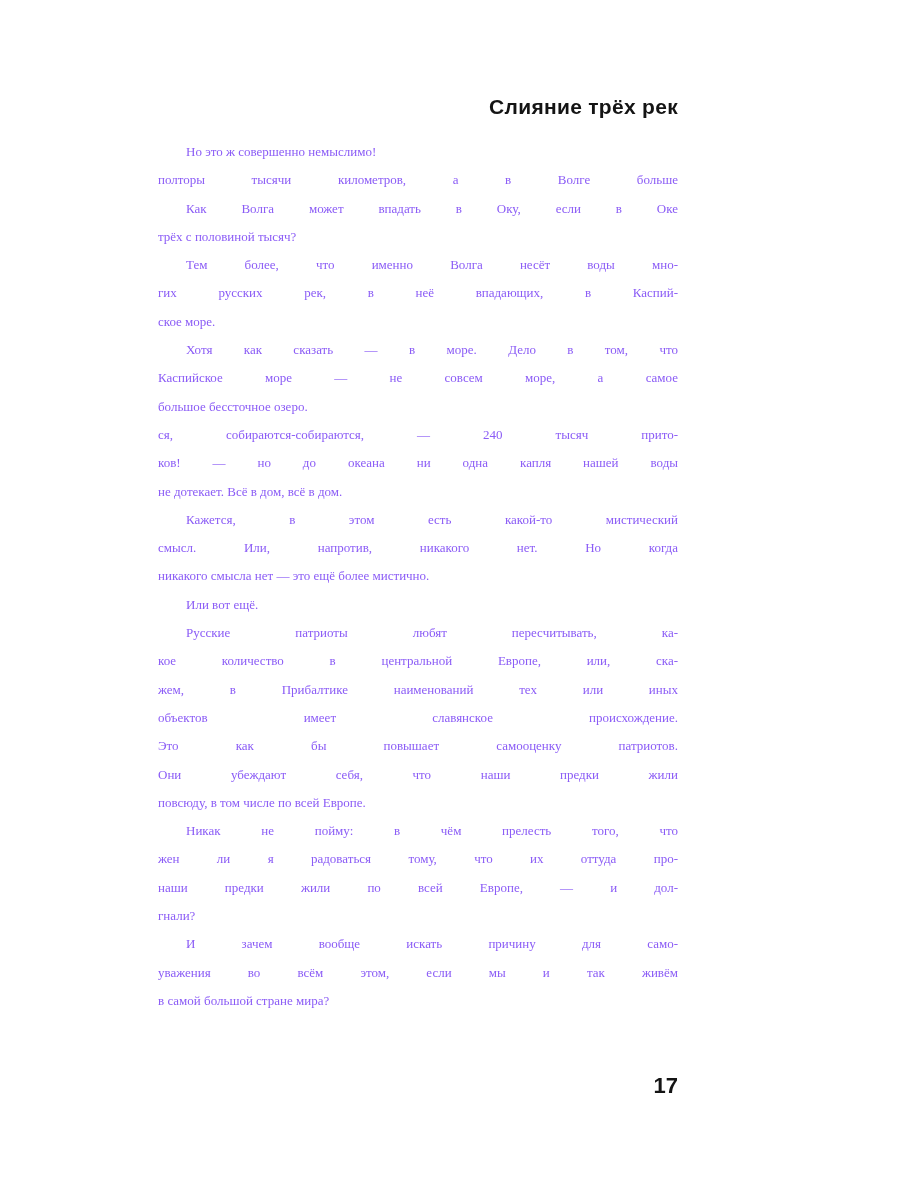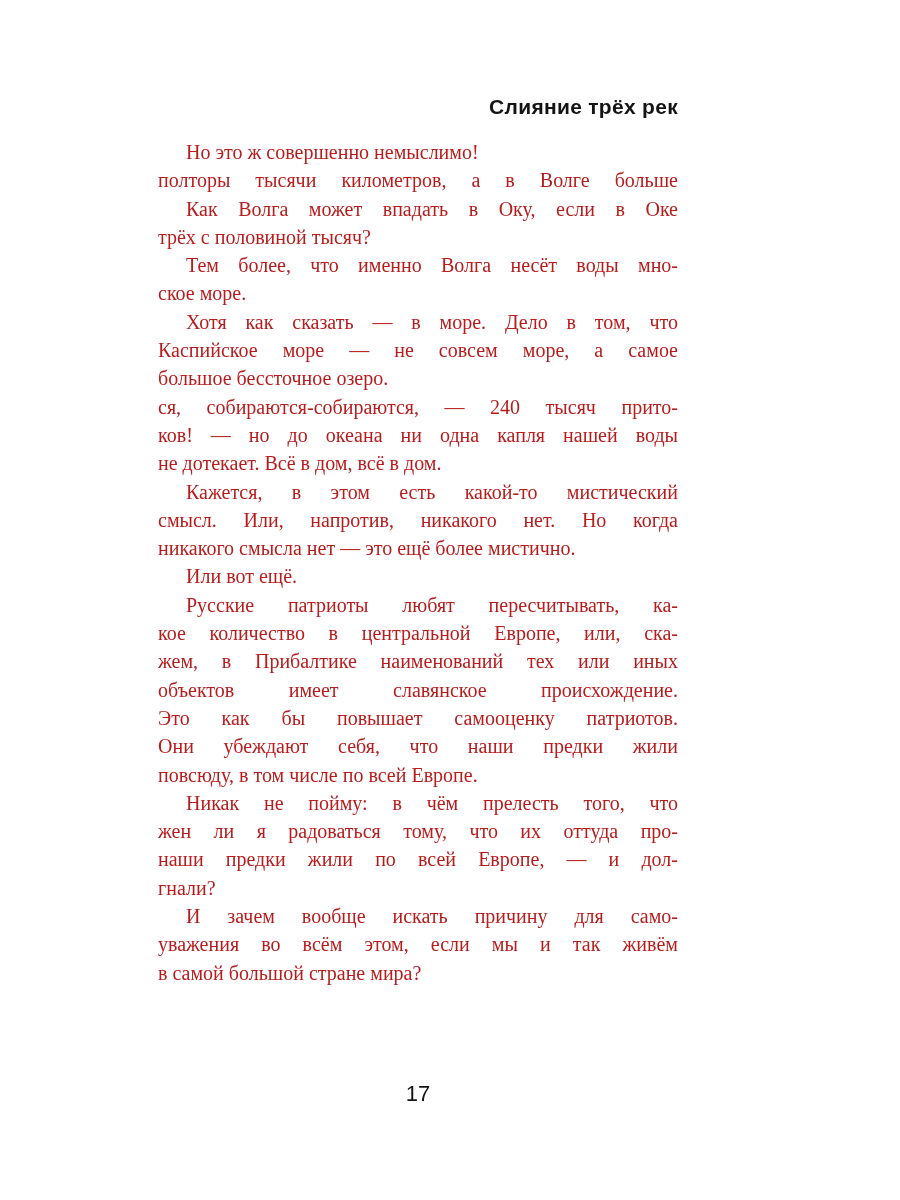--- a/index.html
+++ b/index.html
@@ -27,62 +27,62 @@
     line-height: 24px;
     letter-spacing: 0.3px;
     color: #141414;
   }
   .body-text {
     position: absolute;
     left: 158px;
     top: 138px;
     width: 520px;
     font-family: "Liberation Serif", serif;
-    font-size: 20px;
+    font-size: 13px;
     line-height: 28.3px;
-    color: #b91c1c;
+    color: #8b5cf6;
   }
   .body-text .line {
     text-align: justify;
     text-align-last: justify;
     white-space: nowrap;
   }
   .body-text .line.last {
     text-align-last: left;
   }
   .body-text .line.first {
     text-indent: 28px;
   }
   .page-number {
     position: absolute;
     left: 158px;
     top: 1073px;
     width: 520px;
-    text-align: center;
+    text-align: right;
     font-family: "Liberation Sans", sans-serif;
-    font-weight: normal;
+    font-weight: bold;
     font-size: 22px;
     line-height: 26px;
     color: #141414;
-    margin-top: 8px;
   }
 </style>
 </head>
 <body>
 
 <div class="page">
 
   <div class="running-head">Слияние трёх рек</div>
 
   <div class="body-text">
       <div class="line first last">Но это ж совершенно немыслимо!</div>
       <div class="line">полторы тысячи километров, а в Волге больше</div>
       <div class="line first">Как Волга может впадать в Оку, если в Оке</div>
       <div class="line last">трёх с половиной тысяч?</div>
       <div class="line first">Тем более, что именно Волга несёт воды мно-</div>
+      <div class="line">гих русских рек, в неё впадающих, в Каспий-</div>
       <div class="line last">ское море.</div>
       <div class="line first">Хотя как сказать — в море. Дело в том, что</div>
       <div class="line">Каспийское море — не совсем море, а самое</div>
       <div class="line last">большое бессточное озеро.</div>
       <div class="line">ся, собираются-собираются, — 240 тысяч прито-</div>
       <div class="line">ков! — но до океана ни одна капля нашей воды</div>
       <div class="line last">не дотекает. Всё в дом, всё в дом.</div>
       <div class="line first">Кажется, в этом есть какой-то мистический</div>
       <div class="line">смысл. Или, напротив, никакого нет. Но когда</div>
       <div class="line last">никакого смысла нет — это ещё более мистично.</div>

